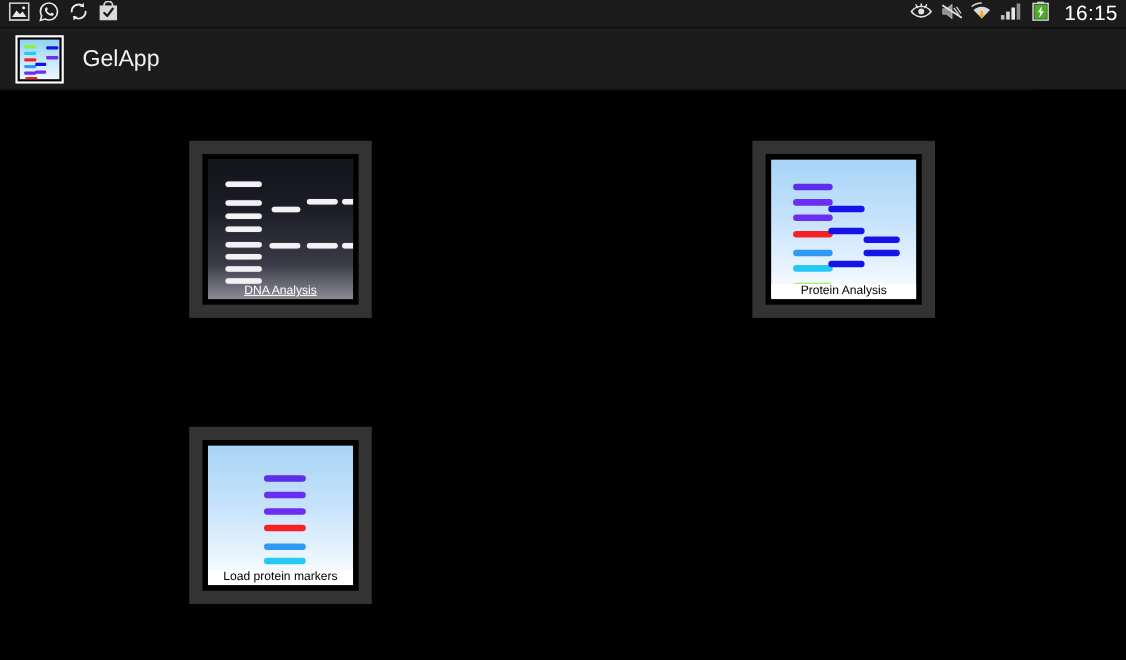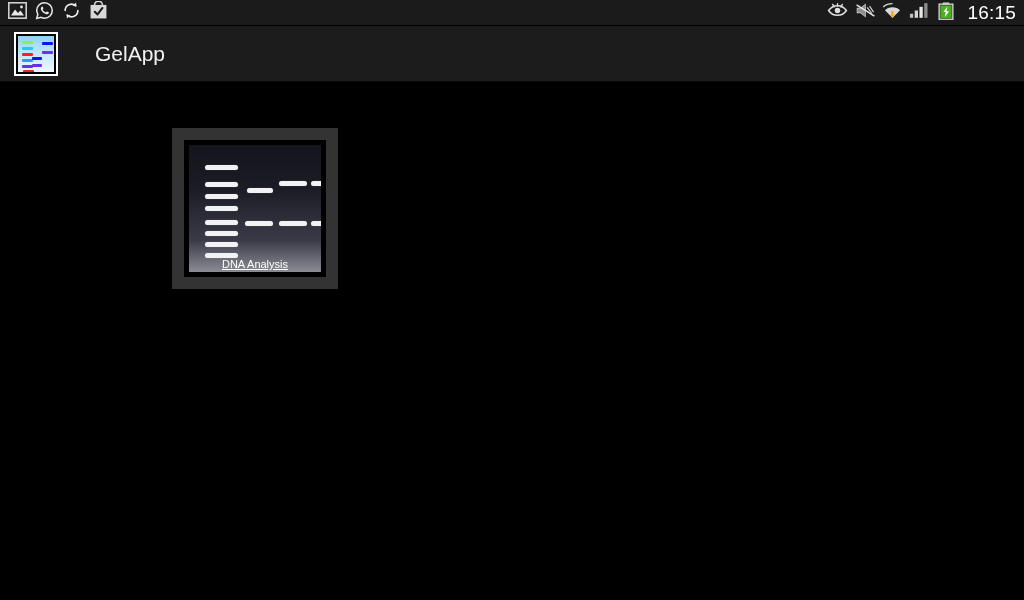--- a/index.html
+++ b/index.html
@@ -41,21 +41,20 @@
 
   
   .actionbar {
     position: absolute; top: 26px; left: 0;
     width: 1024px; height: 56px;
     background: #1c1c1c;
     border-bottom: 1px solid #0a0a0a;
     display: flex; align-items: center;
     box-sizing: border-box;
     padding-left: 14px;
-    gap: 20px;
   }
   .app-icon {
     width: 44px; height: 44px;
     background: #000;
     border: 2px solid #ffffff;
     box-sizing: border-box;
     position: relative;
     overflow: hidden;
     flex: none;
   }
@@ -285,17 +284,55 @@
           <div class="dna-band" style="left:90px; top:36px; width:28px;"></div>
           <div class="dna-band" style="left:90px; top:76px; width:28px;"></div>
 
           <div class="dna-band" style="left:122px; top:36px; width:28px;"></div>
           <div class="dna-band" style="left:122px; top:76px; width:28px;"></div>
         </div>
         <div class="tile-label label-dna">DNA Analysis</div>
       </div>
     </div>
 
-
+    <div class="tile" style="left:684px; top:46px;">
+      <div class="tile-inner">
+        <div class="tile-art">
+          <div class="prot-bg"></div>
+
+          <div class="p-band" style="left:20px; top:22px; width:36px; background:#5b2ee8;"></div>
+          <div class="p-band" style="left:20px; top:36px; width:36px; background:#6a2ff0;"></div>
+          <div class="p-band" style="left:20px; top:50px; width:36px; background:#6a2ff0;"></div>
+          <div class="p-band" style="left:20px; top:65px; width:36px; background:#f42222;"></div>
+          <div class="p-band" style="left:20px; top:82px; width:36px; background:#2e9bf0;"></div>
+          <div class="p-band" style="left:20px; top:96px; width:36px; background:#25c9f5;"></div>
+          <div class="p-band" style="left:20px; top:112px; width:36px; background:#8cf046;"></div>
+
+          <div class="p-band" style="left:52px; top:42px; width:33px; background:#1414e6;"></div>
+          <div class="p-band" style="left:52px; top:62px; width:33px; background:#1414e6;"></div>
+          <div class="p-band" style="left:52px; top:92px; width:33px; background:#1414e6;"></div>
+
+          <div class="p-band" style="left:84px; top:70px; width:33px; background:#1414e6;"></div>
+          <div class="p-band" style="left:84px; top:82px; width:33px; background:#1414e6;"></div>
+        </div>
+        <div class="tile-label label-dark">Protein Analysis</div>
+      </div>
+    </div>
+
+    <div class="tile" style="left:172px; top:306px;">
+      <div class="tile-inner">
+        <div class="tile-art">
+          <div class="prot-bg"></div>
+          <div class="p-band" style="left:51px; top:27px; width:38px; background:#5b2ee8;"></div>
+          <div class="p-band" style="left:51px; top:42px; width:38px; background:#6a2ff0;"></div>
+          <div class="p-band" style="left:51px; top:57px; width:38px; background:#6a2ff0;"></div>
+          <div class="p-band" style="left:51px; top:72px; width:38px; background:#f42222;"></div>
+          <div class="p-band" style="left:51px; top:89px; width:38px; background:#2e9bf0;"></div>
+          <div class="p-band" style="left:51px; top:102px; width:38px; background:#25c9f5;"></div>
+          <div class="p-band" style="left:51px; top:116px; width:38px; background:#8cf046;"></div>
+        </div>
+        <div class="tile-label label-dark">Load protein markers</div>
+      </div>
+    </div>
 
 
   </div>
 </div>
 
 </body></html>

